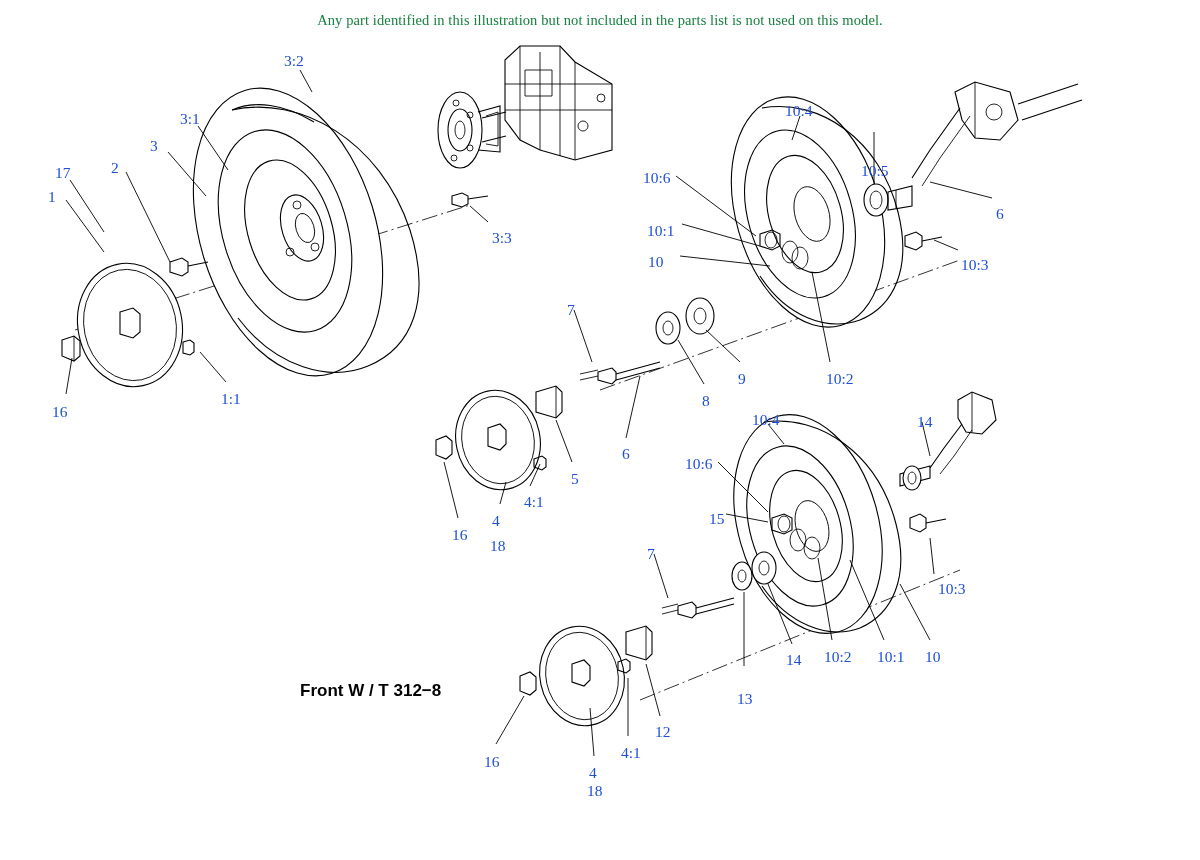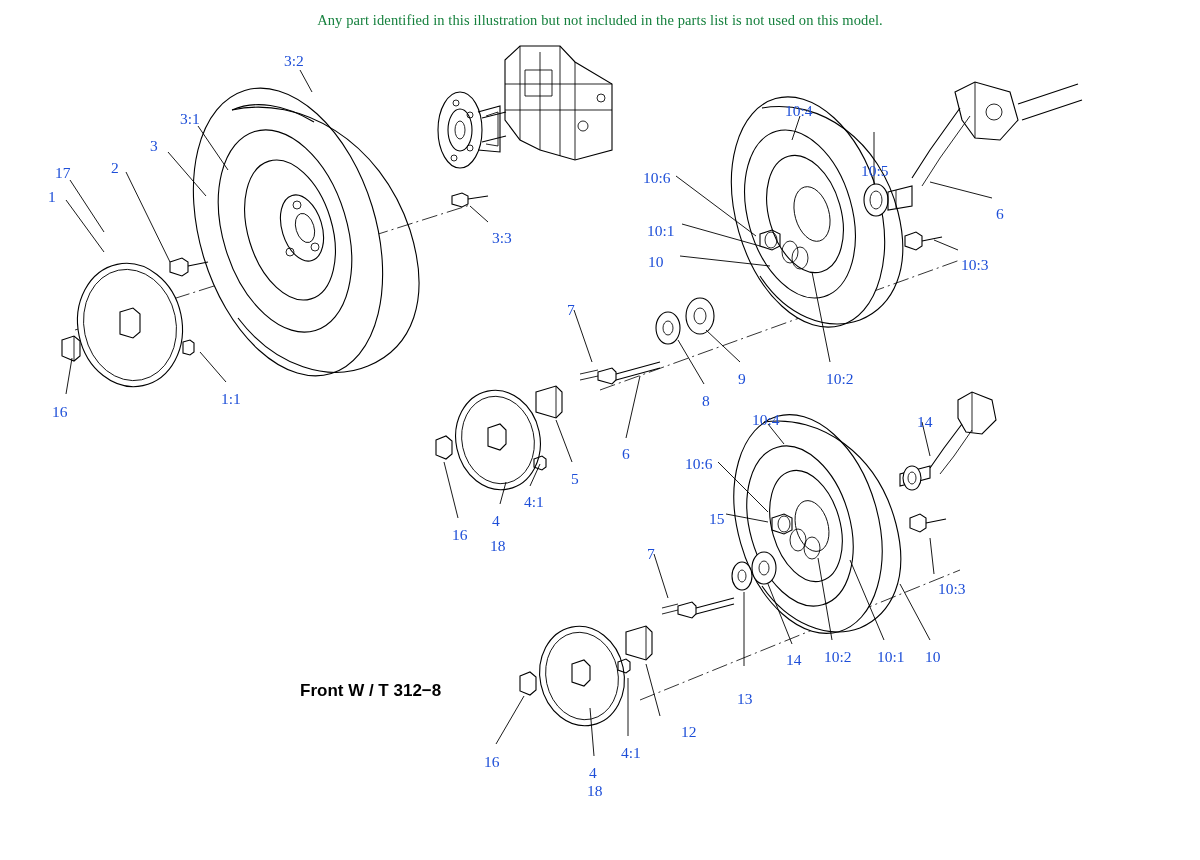--- a/index.html
+++ b/index.html
@@ -325,19 +325,19 @@
   <div class="lbl" style="left:917px; top:413px;">14</div>
   <div class="lbl" style="left:685px; top:455px;">10:6</div>
   <div class="lbl" style="left:709px; top:510px;">15</div>
   <div class="lbl" style="left:938px; top:580px;">10:3</div>
   <div class="lbl" style="left:647px; top:545px;">7</div>
   <div class="lbl" style="left:737px; top:673px;margin-top:17px;">13</div>
   <div class="lbl" style="left:786px; top:651px;">14</div>
   <div class="lbl" style="left:824px; top:648px;">10:2</div>
   <div class="lbl" style="left:877px; top:648px;">10:1</div>
   <div class="lbl" style="left:925px; top:648px;">10</div>
-  <div class="lbl" style="left:681px; top:723px;">12</div>
+  <div class="lbl" style="left:655px; top:723px;">12</div>
   <div class="lbl" style="left:621px; top:744px;">4:1</div>
   <div class="lbl" style="left:484px; top:753px;">16</div>
   <div class="lbl" style="left:589px; top:764px;">4</div>
   <div class="lbl" style="left:587px; top:782px;">18</div>
 
 </div>
 
 </body></html>

